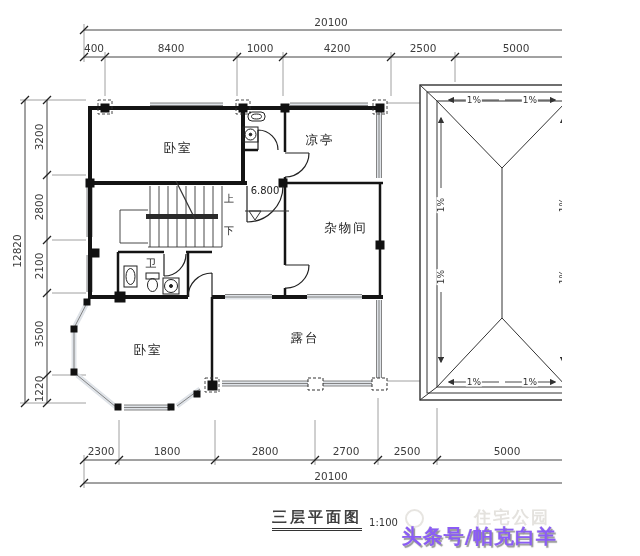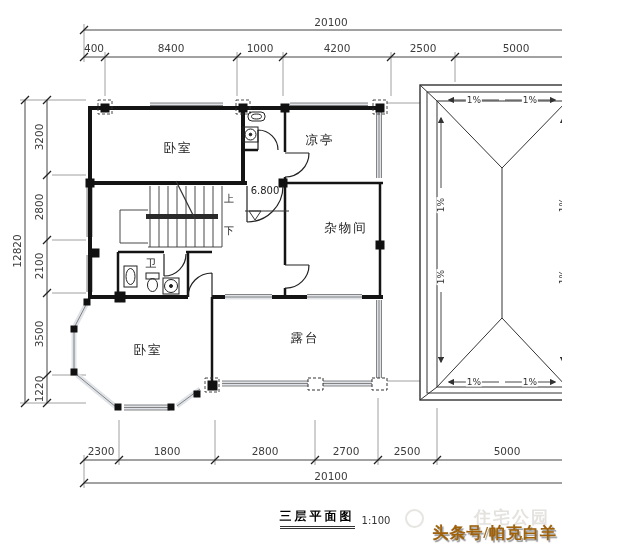--- a/index.html
+++ b/index.html
@@ -11,30 +11,30 @@
   .dim.v{transform:translate(-50%,-50%) rotate(-90deg);}
   .dim.bg{background:#fff;padding:0 2px;}
   .room{position:absolute;font-size:12.5px;color:#222;letter-spacing:2px;white-space:nowrap;
         transform:translate(-50%,-50%);line-height:1;}
   .tiny{position:absolute;font-size:10px;color:#222;transform:translate(-50%,-50%);line-height:1;}
   .slope{position:absolute;font-size:9px;color:#333;background:#fff;padding:0 1px;
          transform:translate(-50%,-50%);line-height:1;}
   .slope.v{transform:translate(-50%,-50%) rotate(-90deg);}
   #title-block{position:absolute;left:225px;top:508px;width:220px;display:flex;
                justify-content:center;align-items:flex-end;gap:7px;}
-  #title-text{font-size:12px;font-weight:bold;color:#000000;letter-spacing:3px;
+  #title-text{font-size:15px;font-weight:bold;color:#404040;letter-spacing:3px;
               border-bottom:3px double #333;padding-bottom:1px;}
   #title-scale{font-size:10px;color:#333;padding-bottom:3px;}
   #wm-brand{position:absolute;right:12px;top:506px;font-size:17px;font-weight:bold;
             color:#e4e2de;letter-spacing:2px;}
   #wm-logo{position:absolute;right:138px;top:509px;width:15px;height:15px;border-radius:50%;
            border:2px solid #e7e5e1;}
-  #wm-byline{position:absolute;right:5px;top:523px;font-size:16px;font-weight:bold;color:#a16207;
+  #wm-byline{position:absolute;right:5px;top:523px;font-size:20px;font-weight:bold;color:#8b5cf6;
              letter-spacing:1px;
-             text-shadow:1.5px 1.5px 1px #969696,-0.5px -0.5px 0 #d4d4d4;font-family:Liberation Serif, serif;}
+             text-shadow:1.5px 1.5px 1px #969696,-0.5px -0.5px 0 #d4d4d4;}
 </style>
 </head>
 <body>
 
 <div id="canvas">
 
   <svg id="plan-svg" width="640" height="556" viewBox="0 0 640 556">
     <defs>
       <marker id="arr" viewBox="0 0 10 10" refX="8" refY="5" markerWidth="7" markerHeight="7" orient="auto">
         <path d="M0,0 L10,5 L0,10 z" fill="#333"></path>

